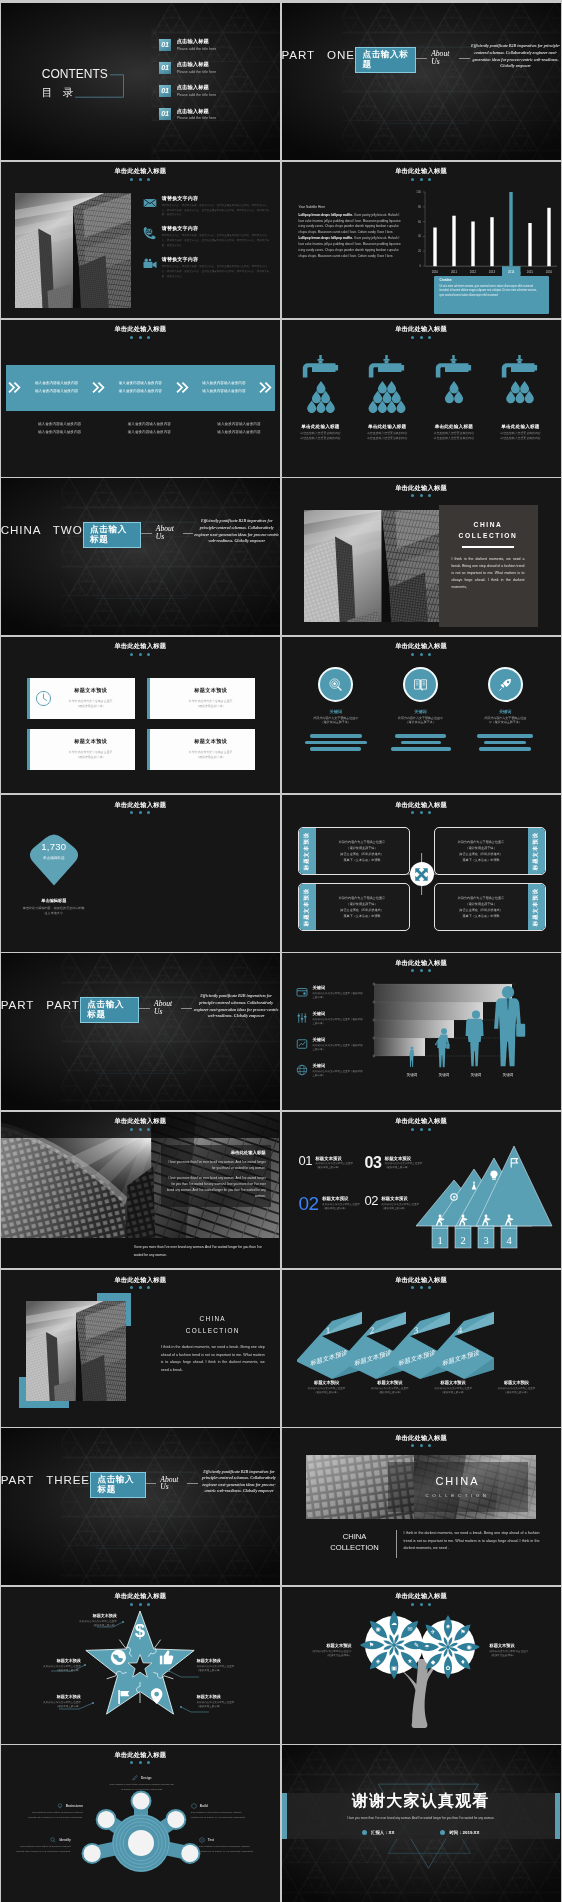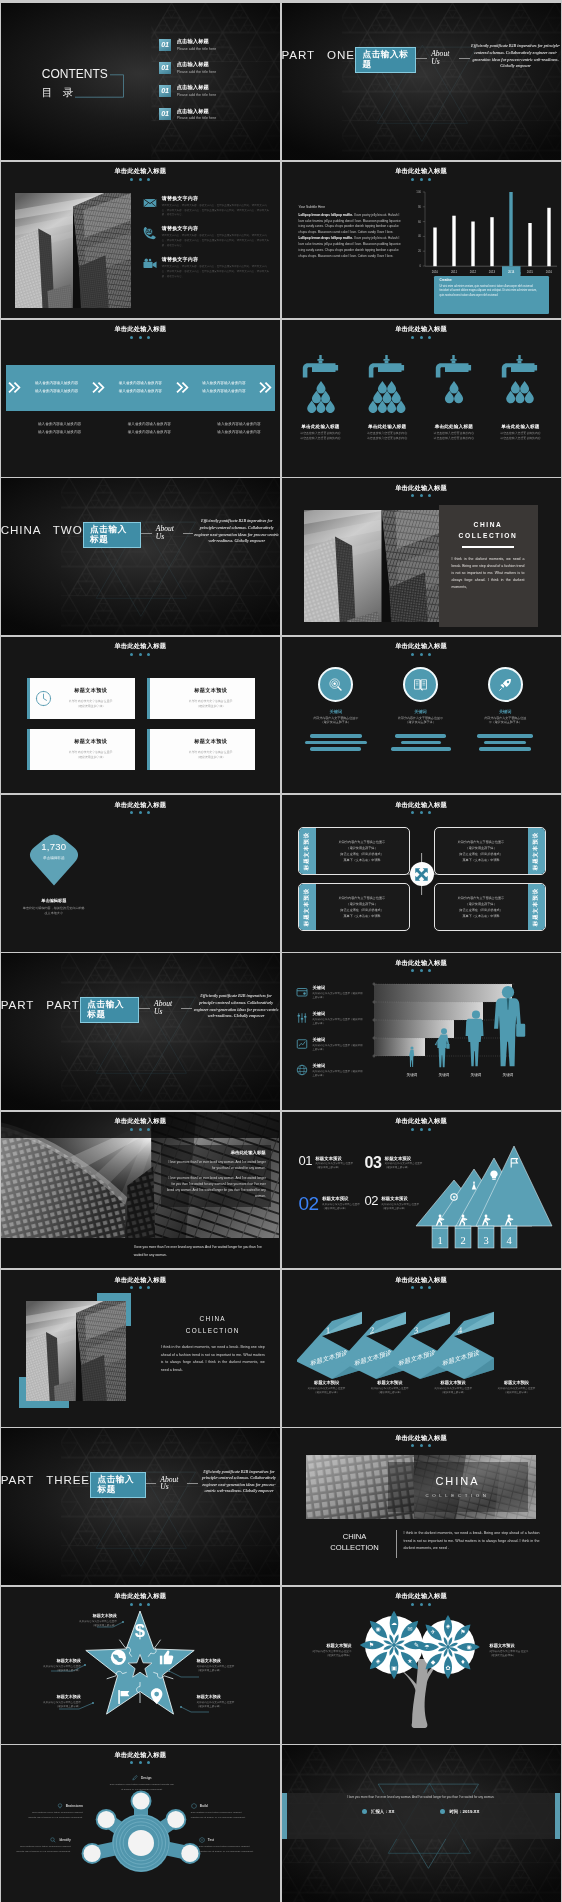--- a/index.html
+++ b/index.html
@@ -1542,20 +1542,21 @@
       </svg>
   <div class="vign"></div>
   <svg class="tribg" viewBox="0 0 278.5 156.3">
     <path d="M96 39 L196 39 L146 123 Z" fill="none" stroke="#3d6e7c" stroke-width="0.6"></path>
     <path d="M106 108 L188 108 L147 38 Z" fill="none" stroke="#2f5a66" stroke-width="0.6"></path>
   </svg>
   <div style="position:absolute;left:0;top:48px;width:278.5px;height:46px;background:rgba(36,36,36,0.80)"></div>
   <div style="position:absolute;left:0;top:48px;width:5px;height:46px;background:#5a9cb0"></div>
   <div style="position:absolute;left:273.5px;top:48px;width:5px;height:46px;background:#5a9cb0"></div>
   <div style="position:absolute;left:0;top:46px;width:278.5px;text-align:center">
+    <div style="font-size:16px;font-weight:bold;color:#fff;letter-spacing:1.2px;line-height:1.3">谢谢大家认真观看</div>
     <div style="font-size:3px;color:#c9c9c9;line-height:1.9;margin-top:4px;width:180px;margin-left:auto;margin-right:auto">I love you more than I've ever loved any woman. And I've waited longer for you than I've waited for any woman.</div>
     <div style="display:flex;justify-content:center;gap:46px;margin-top:8px;align-items:center">
       <span style="display:flex;align-items:center;gap:4px">
             <i style="width:5px;height:5px;border-radius:50%;background:#4f9ab0;display:block"></i>
             <span style="font-size:4.4px;color:#fff;font-weight:bold">汇报人：XX</span>
           </span>
       <span style="display:flex;align-items:center;gap:4px">
             <i style="width:5px;height:5px;border-radius:50%;background:#4f9ab0;display:block"></i>
             <span style="font-size:4.4px;color:#fff;font-weight:bold">时间：2019.XX</span>
           </span>

